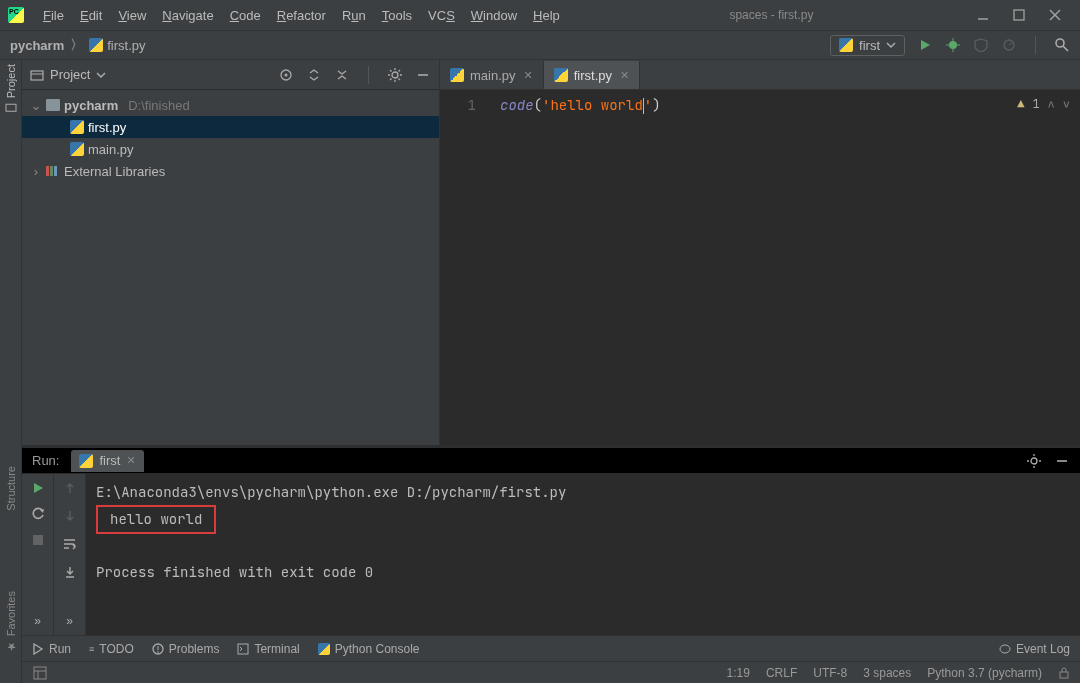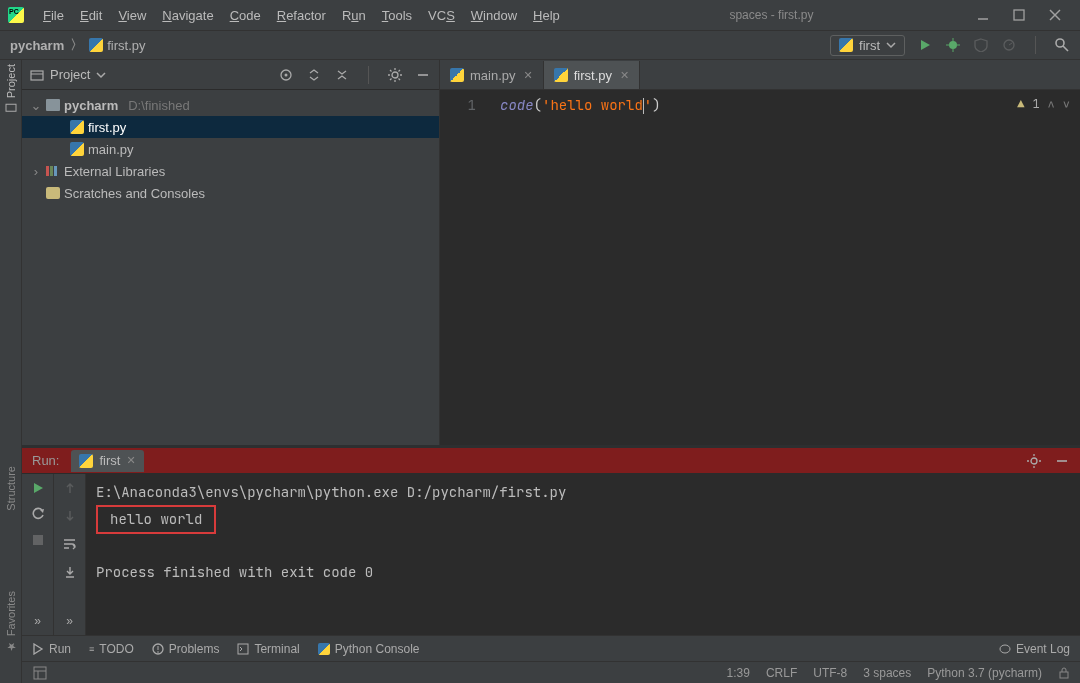--- a/index.html
+++ b/index.html
@@ -66,21 +66,21 @@
 .code { padding:6px 0 0 10px; white-space:pre; }
 .kw { color:#8888c6; font-style:italic; }
 .str { color:#f97316; }
 .def { color:#cccccc; }
 .cursor-caret { display:inline-block; width:1px; height:16px; background:#bbb; vertical-align:middle; }
 .inspect { position:absolute; top:6px; right:10px; display:flex; gap:8px; align-items:center; color:#aaa; font-size:12px; }
 .warn-ico { color:#c9ba7a; }
 
 
 .run-panel { height:190px; display:flex; flex-direction:column; border-top:3px solid #2d2f30; }
-.run-head { height:26px; display:flex; align-items:center; padding:0 10px; background:#7f1d1d; border-bottom:1px solid #2b2b2b; }
+.run-head { height:26px; display:flex; align-items:center; padding:0 10px; background:#000000; border-bottom:1px solid #2b2b2b; }
 .run-head .lbl { color:#999; }
 .run-tab { display:flex; align-items:center; gap:6px; margin-left:12px; background:#4e5254; height:22px; padding:0 8px; border-radius:3px 3px 0 0; }
 .run-head-icons { margin-left:auto; display:flex; gap:12px; }
 .run-body { flex:1; display:flex; background:#2b2b2b; }
 .run-left { width:32px; display:flex; flex-direction:column; align-items:center; gap:10px; padding-top:6px; background:#3c3f41; border-right:1px solid #323232; }
 .run-left2 { width:32px; display:flex; flex-direction:column; align-items:center; gap:12px; padding-top:6px; background:#3c3f41; border-right:1px solid #323232; }
 .console { flex:1; padding:6px 10px; font-family:"JetBrains Mono","Consolas",monospace; font-size:14px; color:#bbb; line-height:1.8; white-space:pre; }
 .hl-box { display:inline-block; border:2px solid #d83b3b; padding:0 12px; }
 
 
@@ -276,24 +276,20 @@
               <span class="arrow">›</span>
               <span class="lib-icon">
                   <svg width="14" height="12">
                     <rect x="0" y="1" width="3" height="10" fill="#c75450"></rect>
                     <rect x="4" y="1" width="3" height="10" fill="#6a8759"></rect>
                     <rect x="8" y="1" width="3" height="10" fill="#6897bb"></rect>
                   </svg>
                 </span>
               <span class="name">External Libraries</span>
             </div>
-            <div class="tree-row indent1" style="padding-left:24px">
-              <span class="scratch-icon"></span>
-              <span class="name">Scratches and Consoles</span>
-            </div>
           </div>
         </div>
 
         <div class="editor-col">
           <div class="tabs">
             <div class="tab">
               <span class="py-icon"></span>
               <span>main.py</span>
               <span class="close">✕</span>
             </div>
@@ -436,21 +432,21 @@
 
       <div class="status-bar">
         <div class="tb-icon">
             <svg width="14" height="14">
               <rect x="1" y="1" width="12" height="12" fill="none" stroke="#888"></rect>
               <line x1="1" y1="5" x2="13" y2="5" stroke="#888"></line>
               <line x1="5" y1="5" x2="5" y2="13" stroke="#888"></line>
             </svg>
           </div>
         <div class="right">
-          <span>1:39</span>
+          <span>1:19</span>
           <span>CRLF</span>
           <span>UTF-8</span>
           <span>3 spaces</span>
           <span>Python 3.7 (pycharm)</span>
           <span>
               <svg width="12" height="12">
                 <rect x="2" y="5" width="8" height="6" fill="none" stroke="#888"></rect>
                 <path d="M4 5 L4 3 Q4 1 6 1 Q8 1 8 3 L8 5" fill="none" stroke="#888"></path>
               </svg>
             </span>

